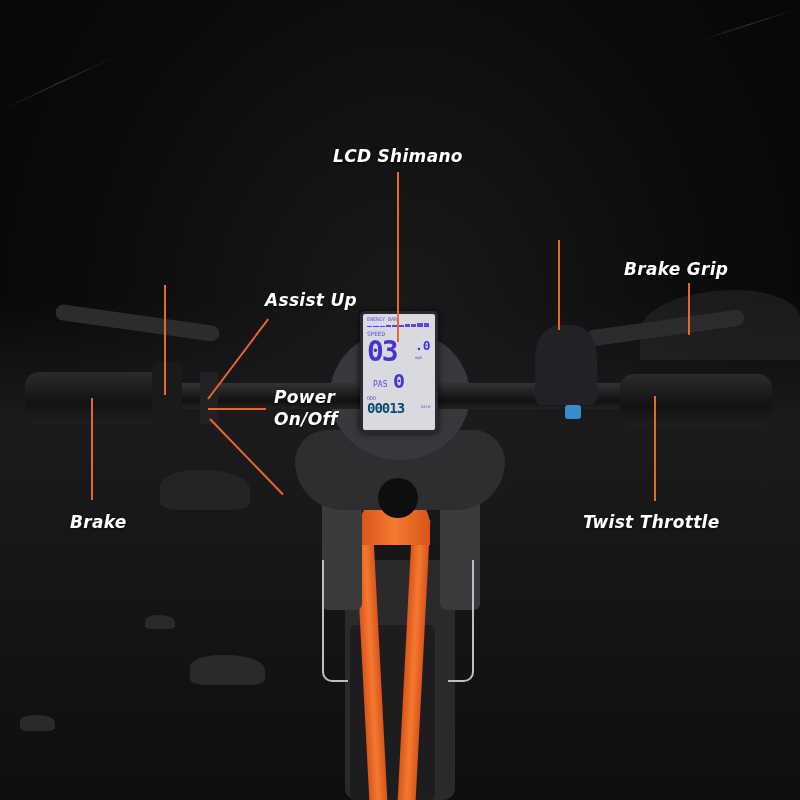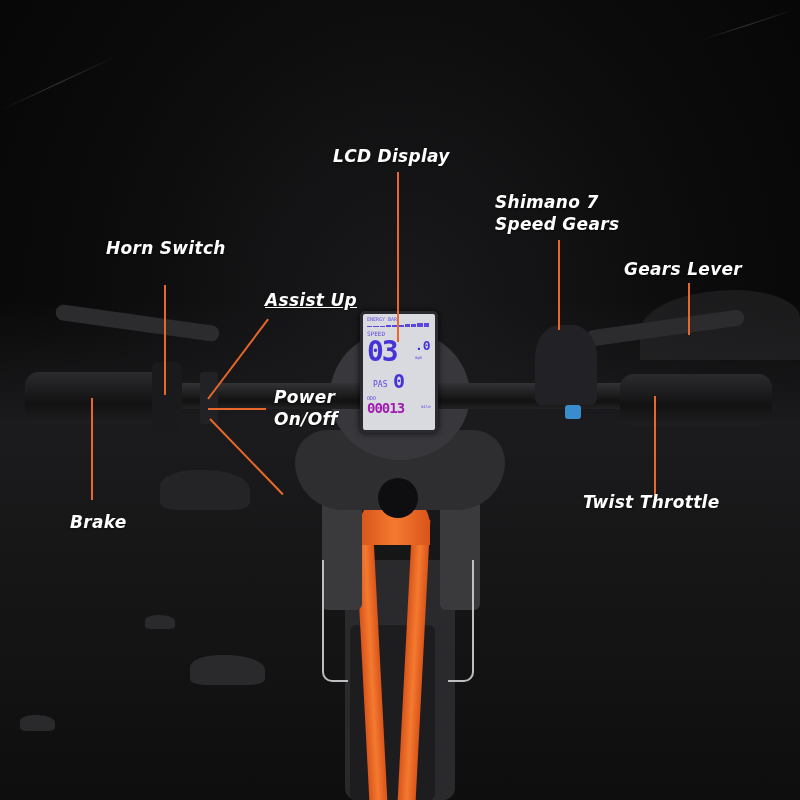--- a/index.html
+++ b/index.html
@@ -36,21 +36,21 @@
   .lcd .energy-label { position:absolute; left:4px; top:2px; font-size:5px; color:#6655dd; }
   .lcd .energy-bar { position:absolute; left:4px; top:9px; width:62px; height:4px; display:flex; gap:1px; align-items:flex-end; }
   .lcd .energy-bar span { flex:1; background:#5a46e0; }
   .lcd .speed-label { position:absolute; left:4px; top:16px; font-size:6px; color:#5a46e0; }
   .lcd .speed-value { position:absolute; left:4px; top:21px; font-size:28px; font-weight:bold; color:#4633d8; letter-spacing:-2px; }
   .lcd .speed-dec { position:absolute; left:52px; top:24px; font-size:13px; font-weight:bold; color:#4633d8; }
   .lcd .speed-unit { position:absolute; left:52px; top:41px; font-size:4px; color:#5a46e0; }
   .lcd .pas-label { position:absolute; left:10px; top:66px; font-size:8px; color:#5a46e0; }
   .lcd .pas-value { position:absolute; left:30px; top:55px; font-size:20px; font-weight:bold; color:#4633d8; }
   .lcd .odo-label { position:absolute; left:4px; top:81px; font-size:5px; color:#5a46e0; }
-  .lcd .odo-value { position:absolute; left:4px; top:86px; font-size:14px; font-weight:bold; color:#a21caf; letter-spacing:-1px; }
+  .lcd .odo-value { position:absolute; left:4px; top:86px; font-size:14px; font-weight:bold; color:#0c4a6e; letter-spacing:-1px; }
   .lcd .odo-unit { position:absolute; left:58px; top:90px; font-size:4px; color:#5a46e0; }
 
   
   .part { position:absolute; }
   .grip { background:linear-gradient(180deg,#2b2b2e,#121213 60%,#1e1e20); border-radius:14px; }
   .bar { background:linear-gradient(180deg,#333336,#111 70%,#222); border-radius:6px; }
   .lever { background:#2c2c2f; border-radius:8px; }
   .dark { background:#1a1a1c; }
   .orange { background:linear-gradient(90deg,#d9541a,#f47a30,#d9541a); }
   .chrome { border:2px solid #bdbdc2; background:transparent; }
@@ -121,29 +121,24 @@
   <div class="leader v" style="left:397px;top:172px;height:170px;"></div>
   <div class="leader v" style="left:558px;top:240px;height:90px;"></div>
   <div class="leader v" style="left:164px;top:285px;height:110px;"></div>
   <div class="leader v" style="left:688px;top:283px;height:52px;"></div>
   <div class="leader v" style="left:91px;top:398px;height:102px;"></div>
   <div class="leader v" style="left:654px;top:396px;height:105px;"></div>
   <div class="leader h" style="left:208px;top:408px;width:58px;"></div>
   <div class="leader d" style="left:208px;top:398px;width:100px;transform:rotate(-53deg);"></div>
   <div class="leader d" style="left:210px;top:418px;width:105px;transform:rotate(46deg);"></div>
 
-  <div class="label" style="left:333px;top:145px;">LCD Display</div>
-  <div class="label" style="left:495px;top:191px;">
-    <div>Shimano 7</div>
-    <div>Speed Gears</div>
+  <div class="label" style="left:333px;top:145px;">LCD Shimano</div>
+  <div class="label" style="left:106px;top:237px;">
   </div>
-  <div class="label" style="left:106px;top:237px;">
-    <div>Horn Switch</div>
-  </div>
-  <div class="label" style="left:624px;top:258px;">Gears Lever</div>
-  <div class="label" style="left:265px;top:289px;text-decoration:underline;">Assist Up</div>
+  <div class="label" style="left:624px;top:258px;">Brake Grip</div>
+  <div class="label" style="left:265px;top:289px;">Assist Up</div>
   <div class="label" style="left:274px;top:386px;font-style:italic;">
     <div>Power</div>
     <div>On/Off</div>
   </div>
   <div class="label" style="left:70px;top:511px;">Brake</div>
-  <div class="label" style="left:583px;top:491px;">Twist Throttle</div>
+  <div class="label" style="left:583px;top:511px;">Twist Throttle</div>
 </div>
 
 </body></html>

